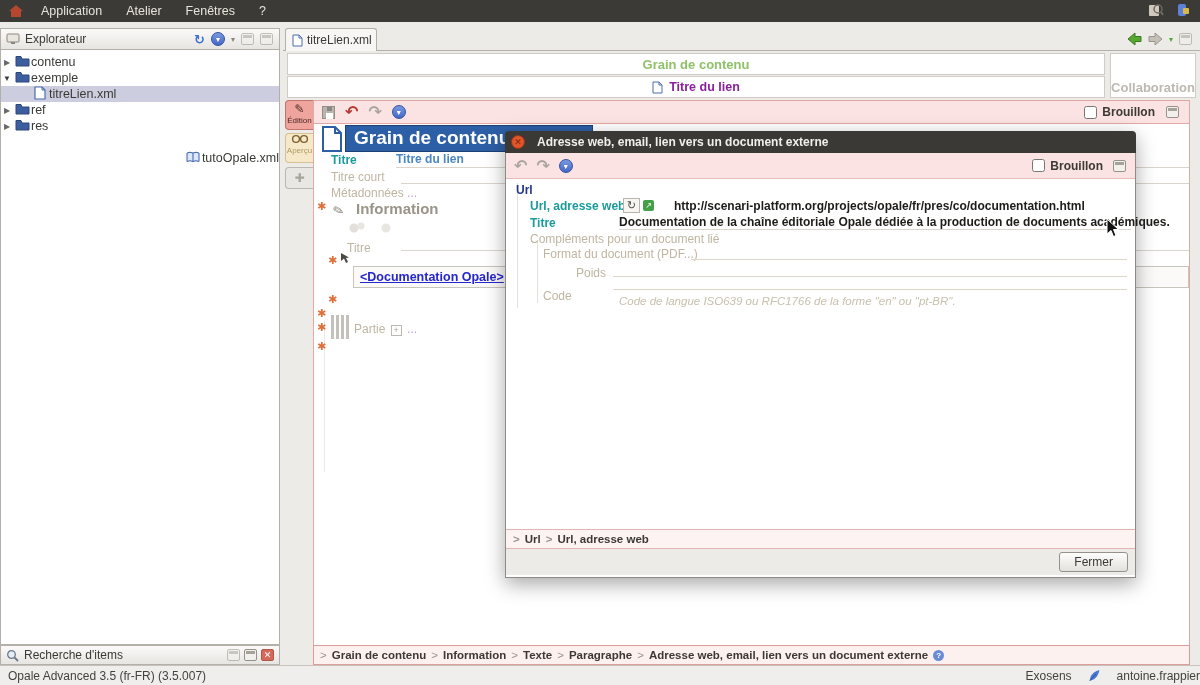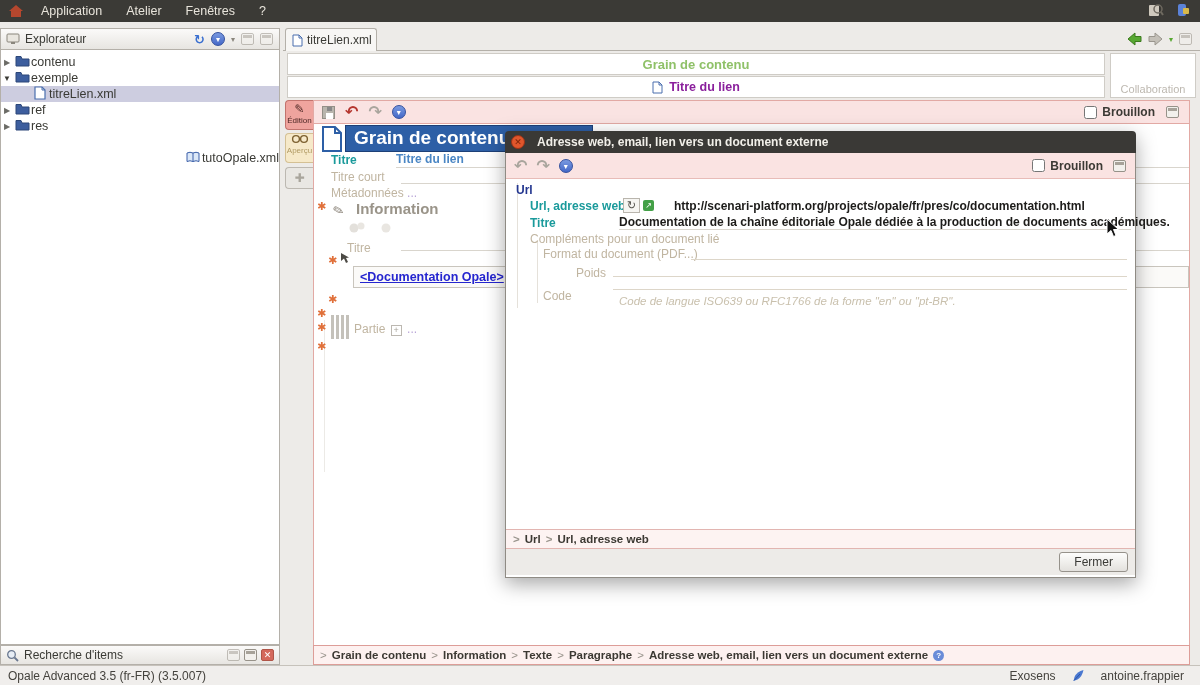--- a/index.html
+++ b/index.html
@@ -26,21 +26,21 @@
   .trow.sel { background:#cdcde0; }
   .tw { display:inline-block; text-align:center; }
   .expander { width:12px; font-size:8px; color:#6b6b66; }
   .ticon { width:18px; }
 
   
   .tabbar { left:283px; top:28px; width:917px; height:23px; background:#edebe8; border-bottom:1px solid #b4b0a9;}
   .tab-active { position:absolute; left:2px; top:0; width:92px; height:23px; background:#f7f6f4; border:1px solid #b4b0a9; border-bottom:none; border-radius:3px 3px 0 0; display:flex; align-items:center; padding-left:6px; gap:4px; font-size:12px;}
   .hdr-box { background:#fff; border:1px solid #cfccc6; display:flex; align-items:center; justify-content:center; font-weight:bold; }
   .collab { left:1110px; top:53px; width:86px; height:45px; background:#fff; border:1px solid #cfccc6; }
-  .collab span { position:absolute; bottom:2px; width:100%; text-align:center; font-size:11px; color:#bdb8b0;}
+  .collab span { position:absolute; bottom:2px; width:100%; text-align:center; font-size:13px; color:#bdb8b0;font-weight:bold;}
 
   
   .side-tab { left:285px; width:28px; border:1px solid #c9a5a0; border-right:none; border-radius:4px 0 0 4px; text-align:center; font-size:8px; }
   .pinkbar { left:313px; top:100px; width:877px; height:24px; background:#fae3e2; border:1px solid #e2a9a4; display:flex; align-items:center; gap:10px; padding:0 8px;}
   .content { left:313px; top:124px; width:877px; height:521px; background:#fff; border-left:1px solid #e2a9a4; border-right:1px solid #e2a9a4;}
   .teal { color:#1a9a9b; font-weight:bold; }
   .tan { color:#c0b5a1; }
   .lav { color:#b9a6d8; }
   .ast { color:#e0703a; font-size:11px; font-weight:bold; }
   .uline { border-bottom:1px solid #d9d5cd; }
@@ -359,21 +359,21 @@
       </div>
     </div>
   </div>
 
   <svg class="abs cursor-arrow" style="left:1106px;top:218px;" width="14" height="20">
     <path d="M1 1 L1 16 L5 12.5 L7.5 18.5 L10 17.5 L7.5 11.5 L12.5 11.5 Z" fill="#111" stroke="#fff" stroke-width="1"></path>
   </svg>
 
   <div class="abs statusbar">
     <span style="margin-left:8px;">Opale Advanced 3.5 (fr-FR) (3.5.007)</span>
-    <span style="position:absolute;right:16px;display:flex;gap:16px;">
+    <span style="position:absolute;right:0;display:flex;gap:16px;">
       <span>Exosens</span>
       <svg width="13" height="13">
           <path d="M11.5 1 Q5 2.5 2.5 8 L1.5 12 L5.5 10.5 Q10 8 11.5 1 Z" fill="#4a78d0"></path>
           <line x1="2" y1="11.5" x2="8" y2="5" stroke="#2c55a8" stroke-width="1"></line>
         </svg>
       <span>antoine.frappier</span>
     </span>
   </div>
 
 </div>

